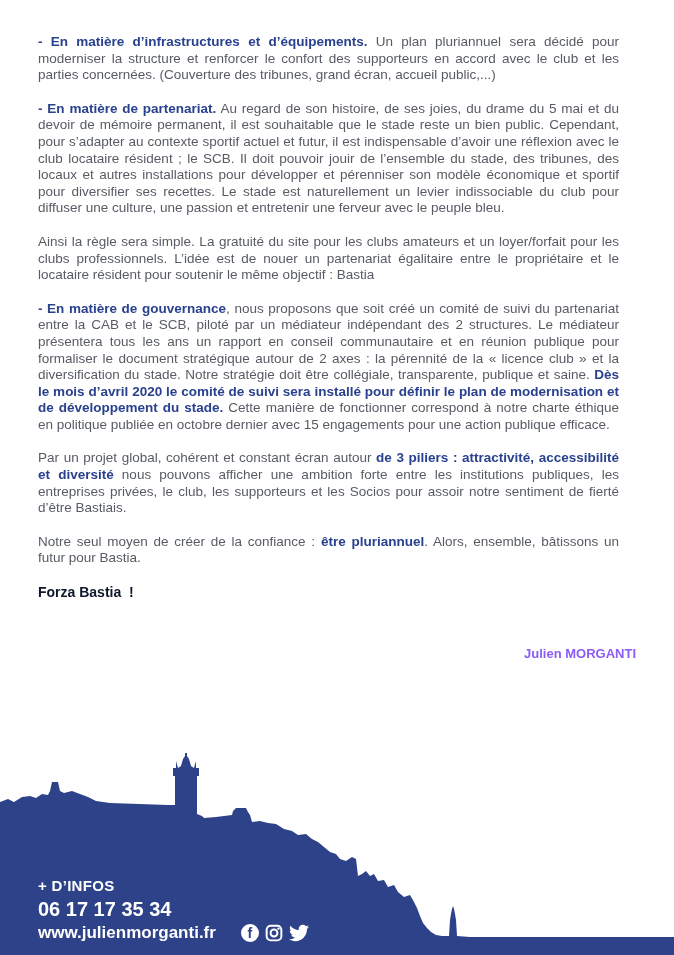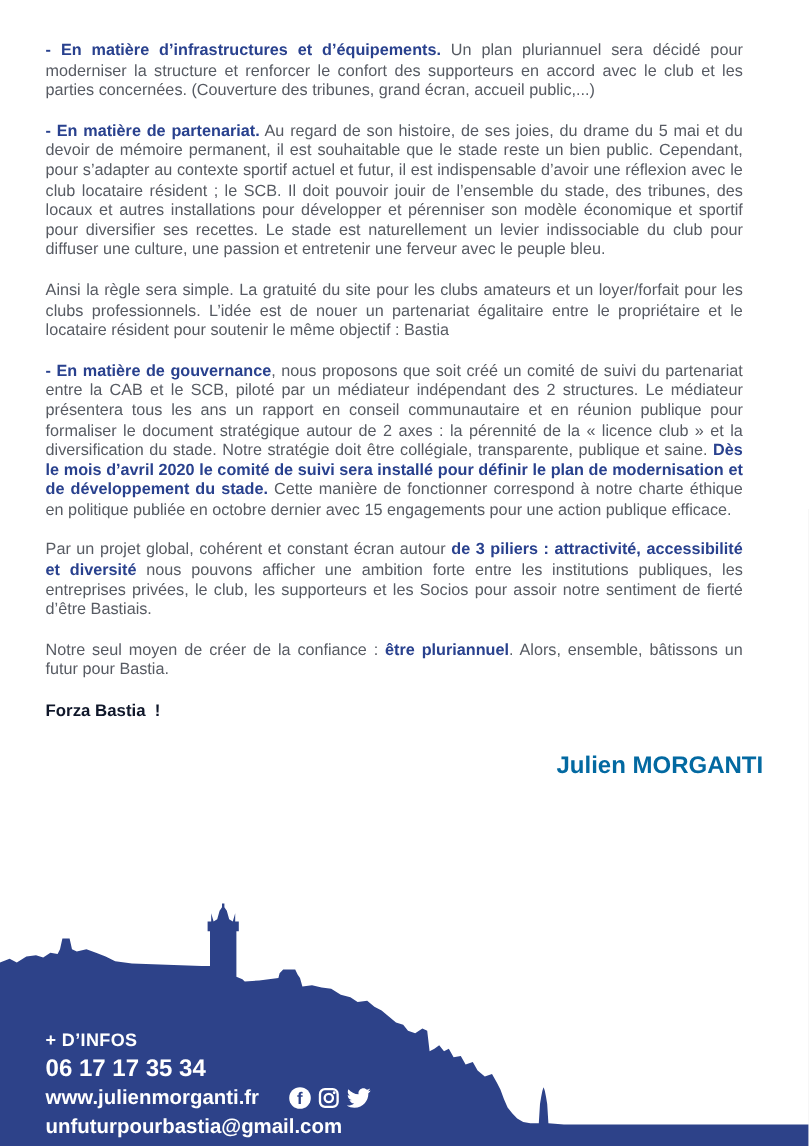--- a/index.html
+++ b/index.html
@@ -27,25 +27,25 @@
     color:#29418e;
   }
   .forza{
     margin:13px 0 0 0;
     text-align:left;
     font-weight:bold;
     color:#0f172a;
     font-size:14px;
   }
   .signature{
-    margin-top:29px;
+    margin-top:45px;
     text-align:right;
     font-weight:bold;
-    color:#0369a1;
-    font-size:20px;
+    color:#8b5cf6;
+    font-size:13px;
   }
   .footer-art{
     position:absolute;
     left:0;bottom:0;
     width:674px;height:205px;
     display:block;
   }
   .footer-info{
     position:absolute;
     left:38px;bottom:7px;
@@ -129,16 +129,15 @@
         <svg class="icon-svg" width="18" height="18" viewBox="0 0 24 24" xmlns="http://www.w3.org/2000/svg">
           <rect x="2.2" y="2.2" width="19.6" height="19.6" rx="5.5" fill="none" stroke="#ffffff" stroke-width="2.6"></rect>
           <circle cx="12" cy="12" r="4.6" fill="none" stroke="#ffffff" stroke-width="2.6"></circle>
           <circle cx="18" cy="6.1" r="1.6" fill="#ffffff"></circle>
         </svg>
         <svg class="icon-svg" width="20" height="20" viewBox="0 0 24 24" xmlns="http://www.w3.org/2000/svg">
           <path fill="#ffffff" d="M23.954 4.569c-.885.389-1.83.654-2.825.775 1.014-.611 1.794-1.574 2.163-2.723-.951.555-2.005.959-3.127 1.184-.896-.959-2.173-1.559-3.591-1.559-2.717 0-4.92 2.203-4.92 4.917 0 .39.045.765.127 1.124C7.691 8.094 4.066 6.13 1.64 3.161c-.427.722-.666 1.561-.666 2.475 0 1.71.87 3.213 2.188 4.096-.807-.026-1.566-.248-2.228-.616v.061c0 2.385 1.693 4.374 3.946 4.827-.413.111-.849.171-1.296.171-.314 0-.615-.03-.916-.086.631 1.953 2.445 3.377 4.604 3.417-1.68 1.319-3.809 2.105-6.102 2.105-.39 0-.779-.023-1.17-.067 2.189 1.394 4.768 2.209 7.557 2.209 9.054 0 13.999-7.496 13.999-13.986 0-.209 0-.42-.015-.63.961-.689 1.8-1.56 2.46-2.548l-.047-.02z"></path>
         </svg>
       </span>
     </div>
-    <div class="line email">unfuturpourbastia@gmail.com</div>
   </div>
 
 </div>
 
 </body></html>

